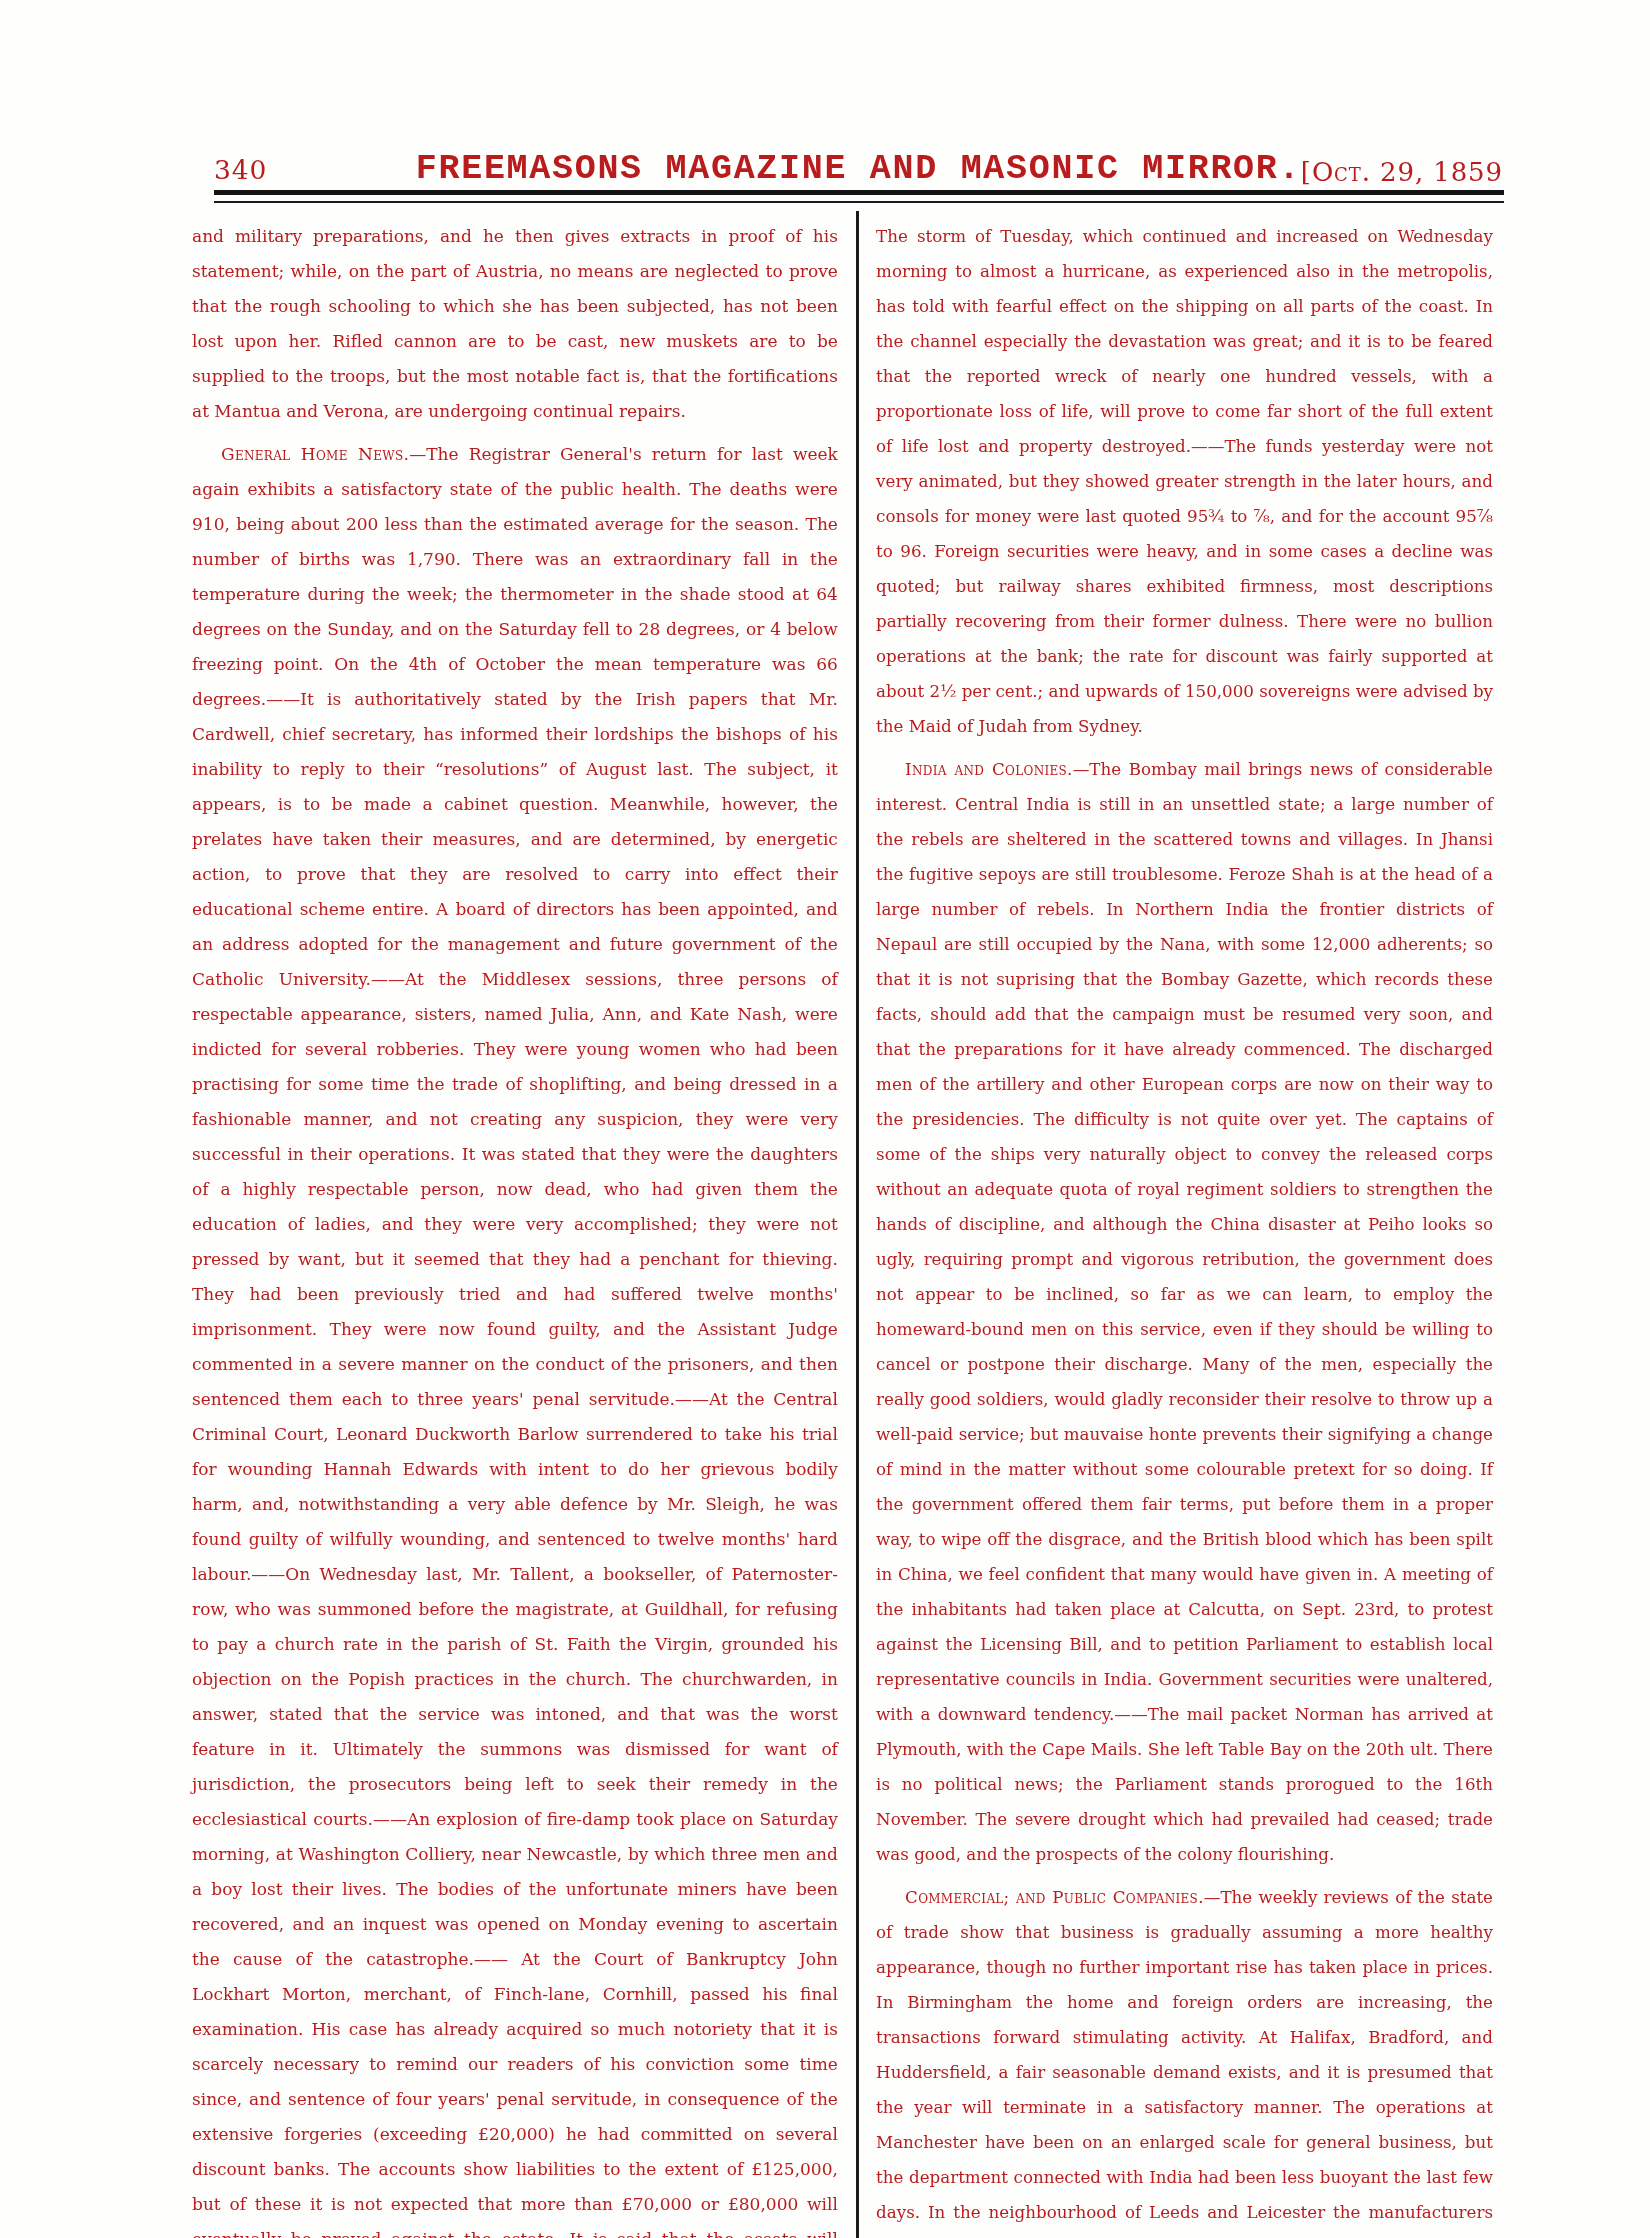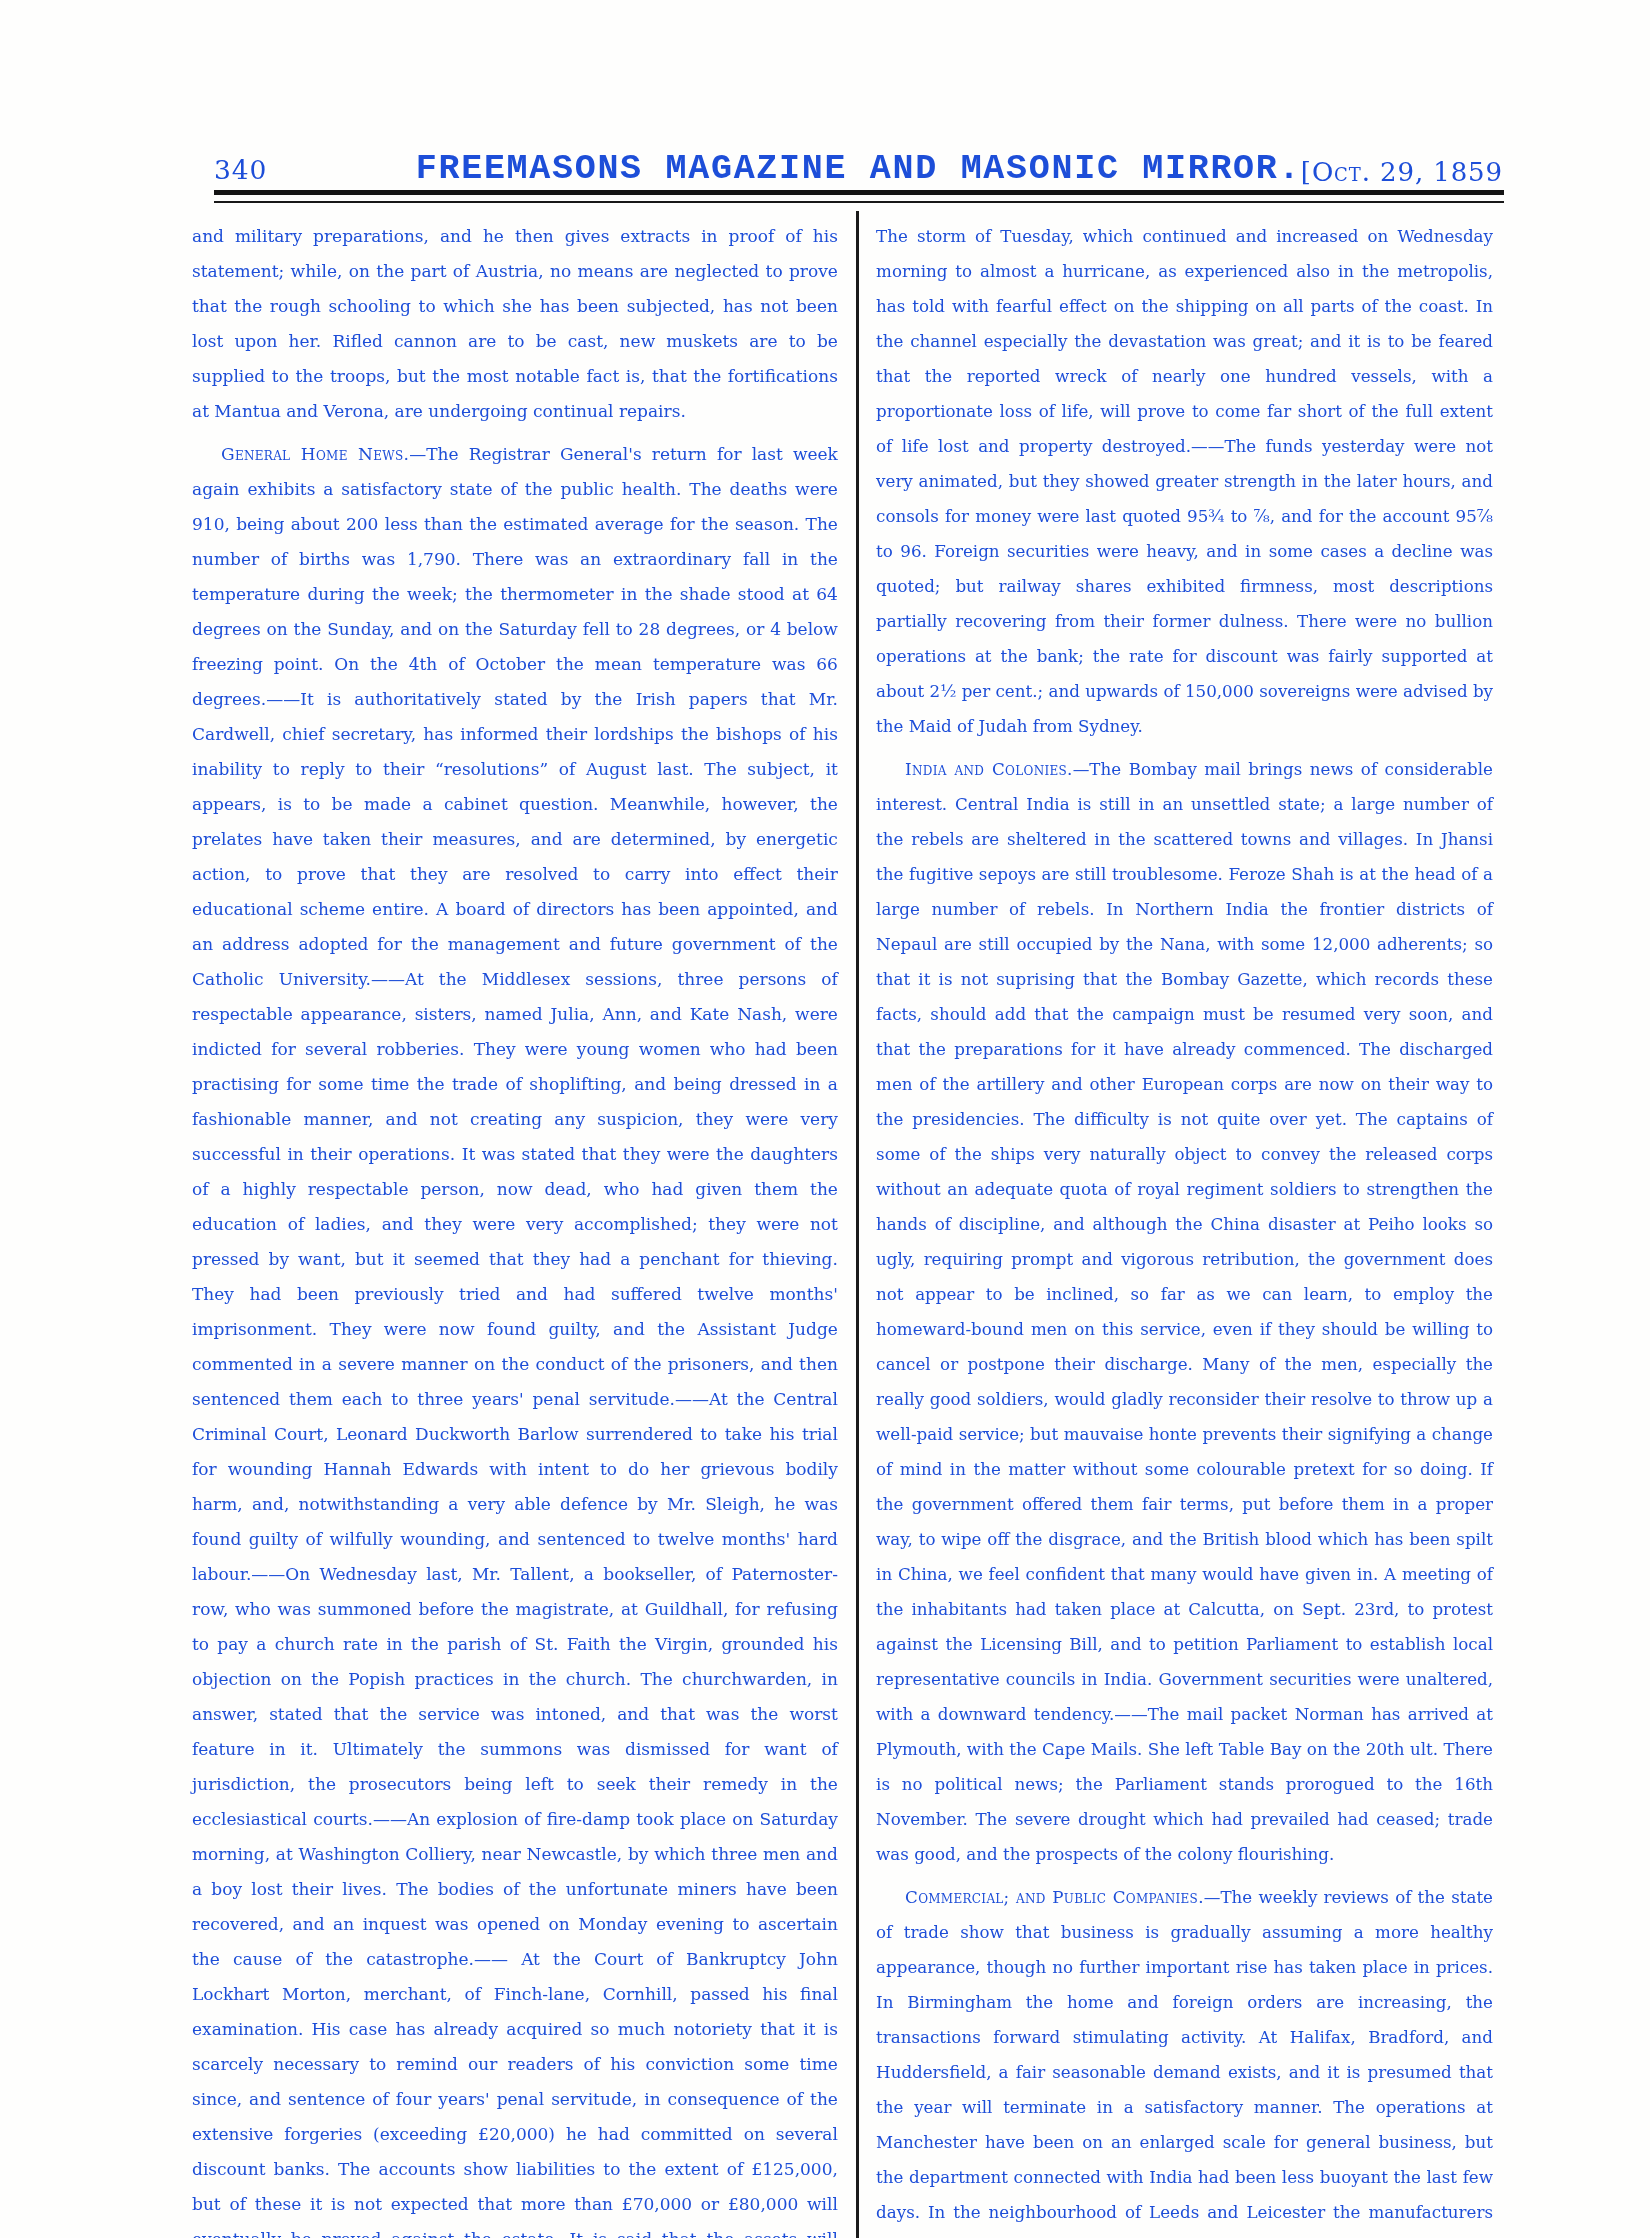--- a/index.html
+++ b/index.html
@@ -1,21 +1,21 @@
 <!DOCTYPE html>
 <html style="font-size:13.7px"><head>
 <meta charset="utf-8">
 <style>
   html, body { margin: 0; padding: 0; background: #ffffff; }
   .page {
     position: relative;
     width: 1650px;
     height: 2239px;
     background: #fefefd;
-    color: #1d4ed8;
+    color: #b91c1c;
     font-family: "DejaVu Serif", serif;
     overflow: hidden;
   }
   
   .masthead {
     position: absolute;
     top: 143px; left: 214px; right: 147px;
     height: 44px;
   }
   .pageno {

